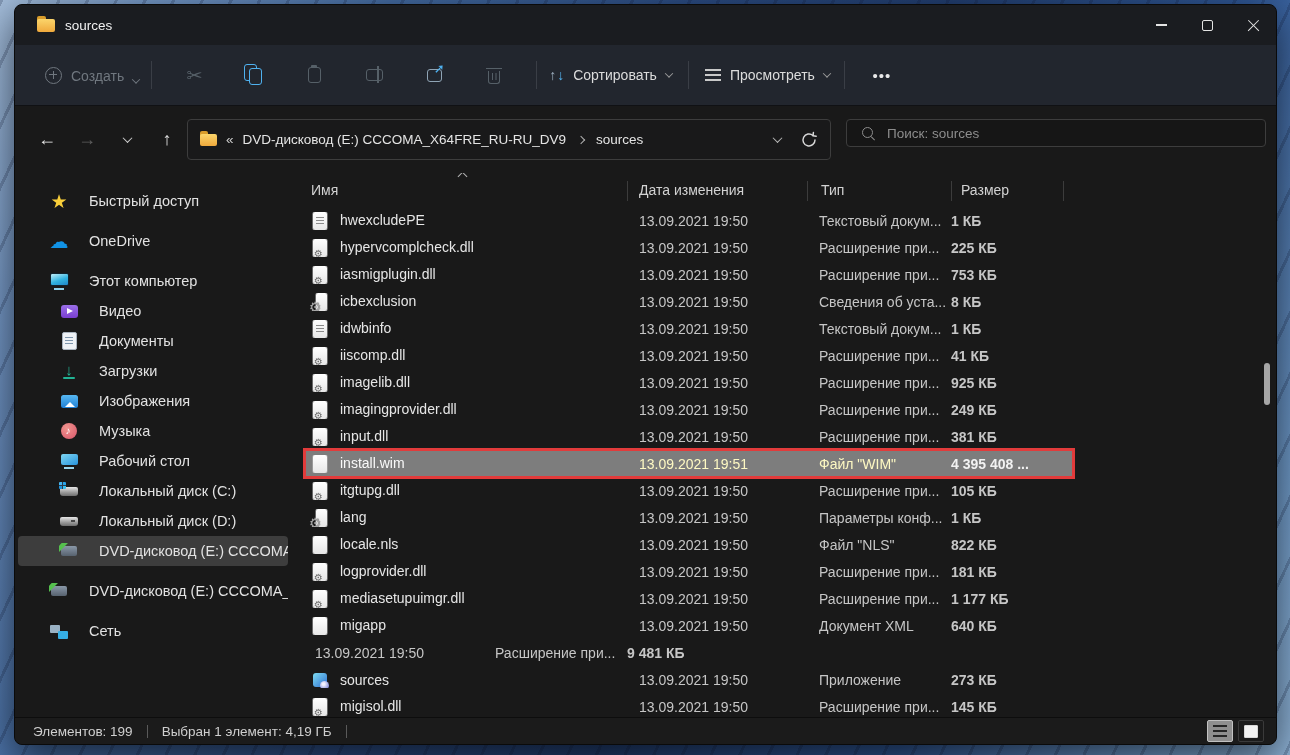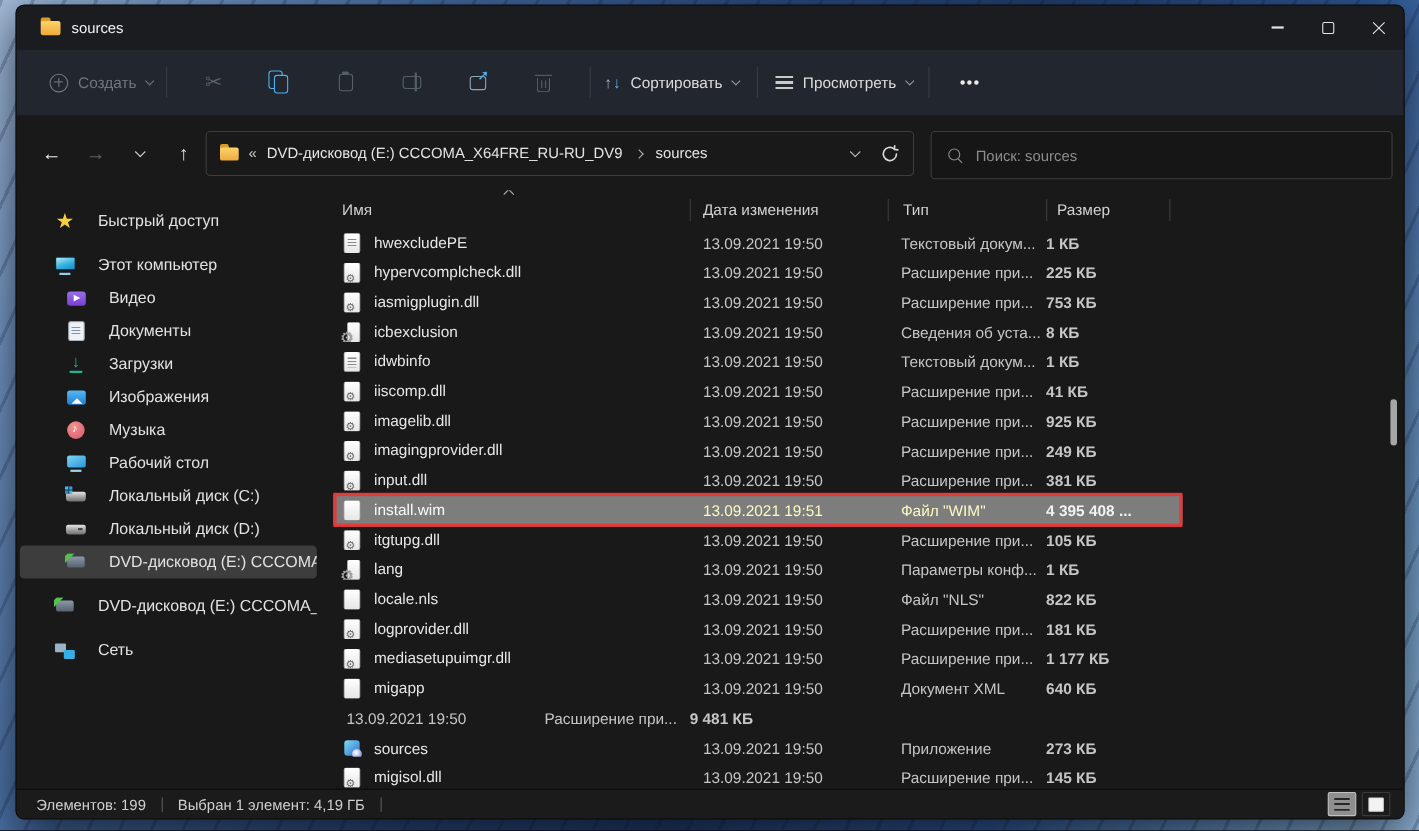--- a/index.html
+++ b/index.html
@@ -30,21 +30,21 @@
   .wbtn{ width:46px; height:40px; display:flex; align-items:center; justify-content:center; position:relative; }
   .ic-min{ width:11px; height:1.4px; background:#e4e4e4; }
   .ic-max{ width:11px; height:11px; border:1.3px solid #e4e4e4; border-radius:2px; }
   .ic-close{ width:13px; height:13px; position:relative; }
   .ic-close::before,.ic-close::after{ content:""; position:absolute; left:-1px; top:6px; width:15px; height:1.3px; background:#e4e4e4; }
   .ic-close::before{ transform:rotate(45deg);} .ic-close::after{ transform:rotate(-45deg); }
 
   
   .commandbar{ height:61px; background:#22262e; border-bottom:1px solid #101114;
     display:flex; align-items:center; padding-left:30px; }
-  .cmd-new{ display:flex; align-items:center; gap:9px; color:#70777f; font-size:14px; }
+  .cmd-new{ display:flex; align-items:flex-end; gap:9px; color:#70777f; font-size:14px; }
   .ic-plus{ width:17px; height:17px; border:1.4px solid #70777f; border-radius:50%; position:relative; }
   .ic-plus::before{ content:""; position:absolute; left:3.2px; top:6.6px; width:8px; height:1.4px; background:#70777f; }
   .ic-plus::after{ content:""; position:absolute; left:6.6px; top:3.2px; width:1.4px; height:8px; background:#70777f; }
   .chev{ width:7px; height:7px; border-right:1.4px solid currentColor; border-bottom:1.4px solid currentColor;
     transform:rotate(45deg) translate(-1px,-1px); display:inline-block; }
   .chev-sm{ width:6px; height:6px; }
   .vdiv{ width:1px; height:28px; background:#3a3e46; margin:0 12px; flex:none; }
   .icon-btn{ width:60px; display:flex; justify-content:center; align-items:center; height:40px; }
   .ic-cut{ color:#566068; font-size:19px; line-height:1; }
   .ic-copy{ position:relative; width:12px; height:16px; }
@@ -82,21 +82,21 @@
     display:flex; align-items:center; gap:9px; padding:0 12px; color:#e4e4e4; font-size:13.5px; }
   .addr-folder{ width:17px; height:12px; position:relative; flex:none; }
   .addr-folder::before{ content:""; position:absolute; left:0; top:-3px; width:8px; height:5px; background:#d99c2b; border-radius:2px 2px 0 0; }
   .addr-folder::after{ content:""; position:absolute; inset:0; border-radius:2px; background:linear-gradient(#fbd56b,#efa93c); }
   .crumb-collapsed{ color:#cfcfcf; }
   .crumb-chev{ width:6px; height:6px; border-right:1.3px solid #b0b0b0; border-bottom:1.3px solid #b0b0b0;
     transform:rotate(-45deg); margin:0 3px; flex:none; }
   .addr-spacer{ flex:1; }
   .addr-chev{ color:#b8b8b8; margin-right:10px; }
   .ic-refresh{ width:18px; height:18px; }
-  .searchbox{ position:absolute; left:831px; top:13px; width:420px; height:44px;
+  .searchbox{ position:absolute; left:831px; top:13px; width:420px; height:28px;
     border:1px solid #3d3d3d; border-radius:4px; background:#161616;
     display:flex; align-items:center; gap:13px; padding:0 15px; }
   .ic-search{ position:relative; width:12px; height:12px; flex:none; }
   .ic-search::before{ content:""; position:absolute; left:0; top:0; width:9px; height:9px;
     border:1.4px solid #8d8d8d; border-radius:50%; }
   .ic-search::after{ content:""; position:absolute; left:8.5px; top:8.5px; width:5px; height:1.4px;
     background:#8d8d8d; transform:rotate(45deg); transform-origin:left center; }
   .searchbox input{ background:transparent; border:none; outline:none; color:#bdbdbd; font-size:13.5px;
     font-family:inherit; width:100%; }
   .searchbox input::placeholder{ color:#8d8d8d; }
@@ -300,20 +300,24 @@
     </div>
 
     <div class="main">
 
       <div class="sidebar">
         <div class="side-item">
             <span class="sicon icon-star"></span>
             <span class="slabel">Быстрый доступ</span>
           </div>
           <div class="side-item gap">
+            <span class="sicon icon-onedrive"></span>
+            <span class="slabel">OneDrive</span>
+          </div>
+          <div class="side-item gap">
             <span class="sicon icon-computer"></span>
             <span class="slabel">Этот компьютер</span>
           </div>
           <div class="side-item level-1">
             <span class="sicon icon-video"></span>
             <span class="slabel">Видео</span>
           </div>
           <div class="side-item level-1">
             <span class="sicon icon-documents"></span>
             <span class="slabel">Документы</span>

